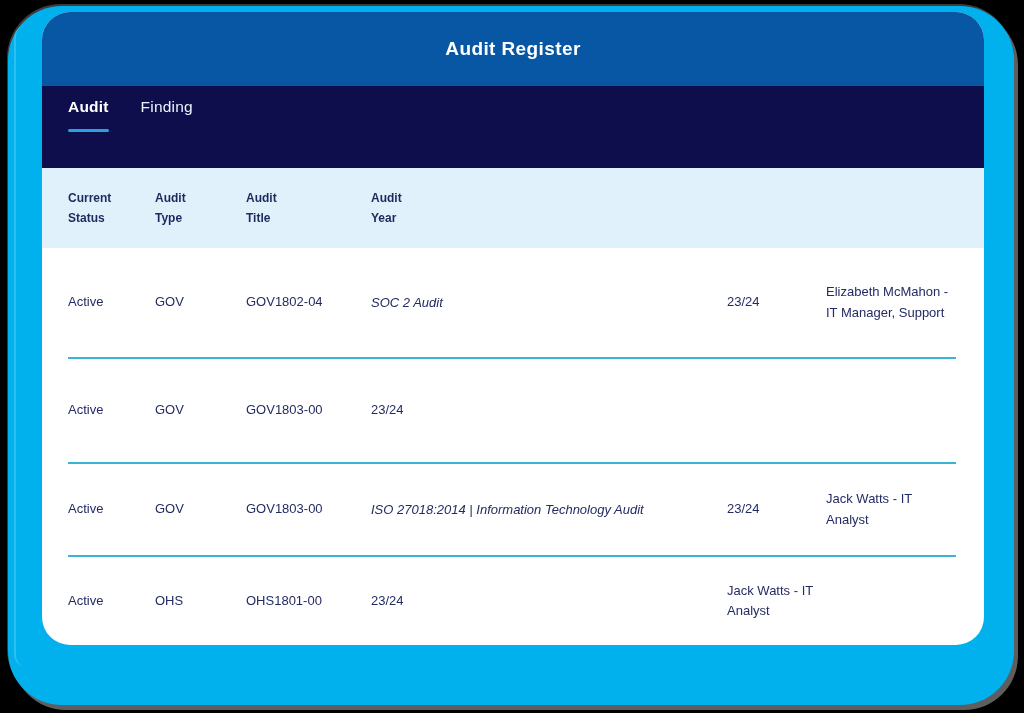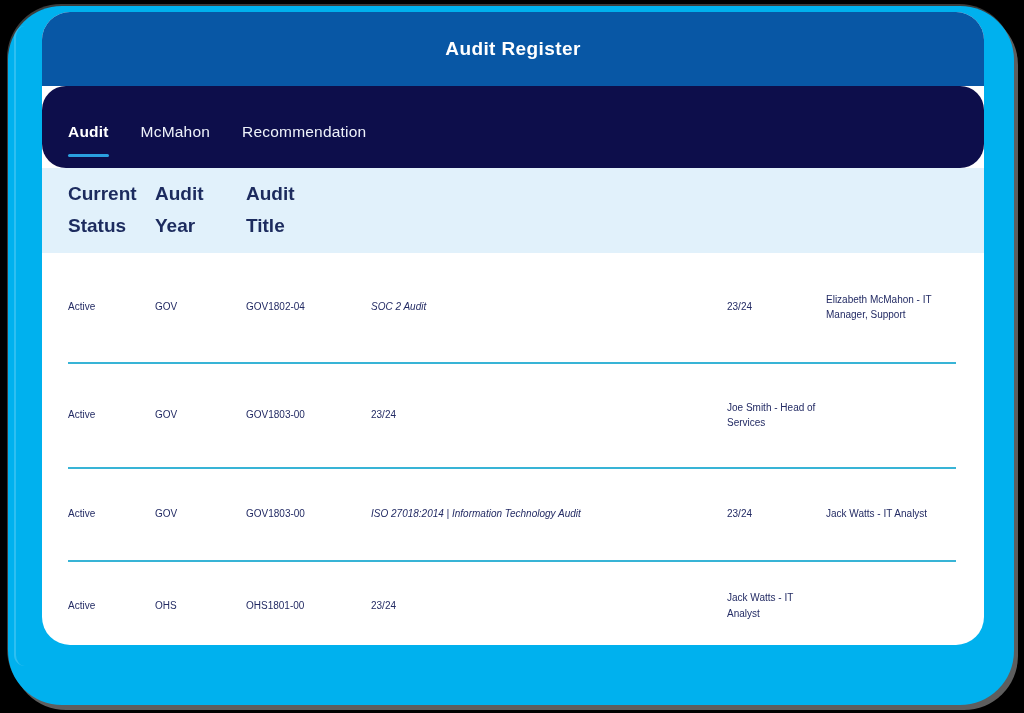--- a/index.html
+++ b/index.html
@@ -29,51 +29,50 @@
   }
   .titlebar {
     height:74px; background:#0857a5;
     display:flex; align-items:center; justify-content:center;
   }
   .titlebar .title {
     color:#ffffff; font-size:19px; font-weight:bold; letter-spacing:0.4px;
   }
   .tabs {
     height:82px; background:#0d0e4b;
-    display:flex; align-items:flex-end; gap:32px;
-    padding:12px 26px 11px 26px;
-    border-radius:24px;
+    display:flex; align-items:flex-start; gap:32px;
+    padding:12px 26px 0 26px;
   }
   .tab {
     display:inline-flex; flex-direction:column; align-items:stretch;
     cursor:pointer;
   }
   .tab .tab-label {
     color:#eef2fa; font-size:15.5px; font-weight:500; letter-spacing:0.2px;
   }
   .tab.active .tab-label { font-weight:bold; color:#ffffff; }
   .tab .tab-underline {
     height:3px; margin-top:13px; border-radius:2px; background:transparent;
   }
   .tab.active .tab-underline { background:#2aa0df; }
   .thead {
     min-height:80px; background:#e1f1fb;
     display:grid; grid-template-columns:87px 91px 125px 356px 99px 130px;
     align-items:center;
     padding:10px 28px 10px 26px;
   }
   .th {
-    font-weight:bold; font-size:19px; color:#1c2b5e; line-height:1.7;
+    font-weight:bold; font-size:12px; color:#1c2b5e; line-height:1.7;
   }
   .th span { display:inline-block; width:min-content; }
   .row {
     display:grid; grid-template-columns:87px 91px 125px 356px 99px 130px;
     align-items:center;
     padding:6px 28px 6px 26px;
-    font-size:10px; color:#232b64;
+    font-size:13px; color:#232b64;
   }
   .row.r1 { min-height:109px; }
   .row.r2 { min-height:103px; }
   .row.r3 { min-height:91px; }
   .row.r4 { min-height:88px; }
   .cell { line-height:1.55; }
   .cell-title { line-height:2.0; padding-right:14px;font-style:italic; }
   .cell-officer { line-height:1.55; }
   .divider { height:2px; background:#38b4d6; margin:0 28px 0 26px; }
 </style>
@@ -87,51 +86,47 @@
     <div class="titlebar">
       <div class="title">Audit Register</div>
     </div>
 
     <div class="tabs">
       <div class="tab active">
         <span class="tab-label">Audit</span>
         <span class="tab-underline"></span>
       </div>
       <div class="tab">
-        <span class="tab-label">McMahon</span>
-        <span class="tab-underline"></span>
-      </div>
-      <div class="tab">
-        <span class="tab-label">Recommendation</span>
+        <span class="tab-label">Finding</span>
         <span class="tab-underline"></span>
       </div>
     </div>
 
     <div class="thead">
       <div class="th"><span>Current Status</span></div>
+      <div class="th"><span>Audit Type</span></div>
+      <div class="th"><span>Audit Title</span></div>
       <div class="th"><span>Audit Year</span></div>
-      <div class="th"><span>Audit Title</span></div>
     </div>
 
     <div class="row r1">
       <div class="cell">Active</div>
       <div class="cell">GOV</div>
       <div class="cell">GOV1802-04</div>
       <div class="cell cell-title">SOC 2 Audit</div>
       <div class="cell">23/24</div>
       <div class="cell cell-officer">Elizabeth McMahon - IT Manager, Support</div>
     </div>
     <div class="divider"></div>
 
     <div class="row r2">
       <div class="cell">Active</div>
       <div class="cell">GOV</div>
       <div class="cell">GOV1803-00</div>
       <div class="cell">23/24</div>
-      <div class="cell cell-officer">Joe Smith - Head of Services</div>
     </div>
     <div class="divider"></div>
 
     <div class="row r3">
       <div class="cell">Active</div>
       <div class="cell">GOV</div>
       <div class="cell">GOV1803-00</div>
       <div class="cell cell-title">ISO 27018:2014 | Information Technology Audit</div>
       <div class="cell">23/24</div>
       <div class="cell cell-officer">Jack Watts - IT Analyst</div>

